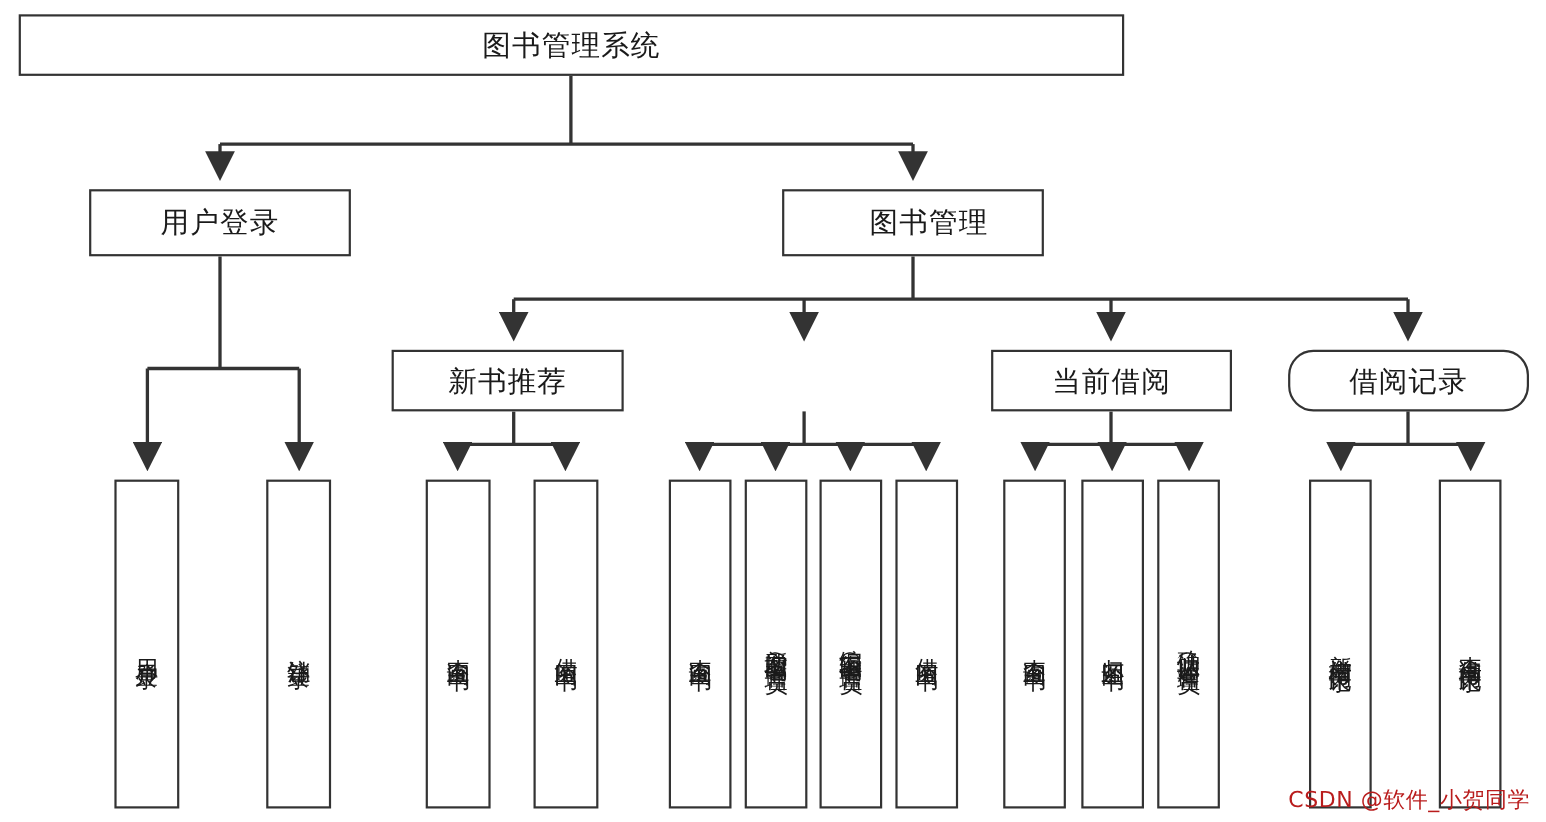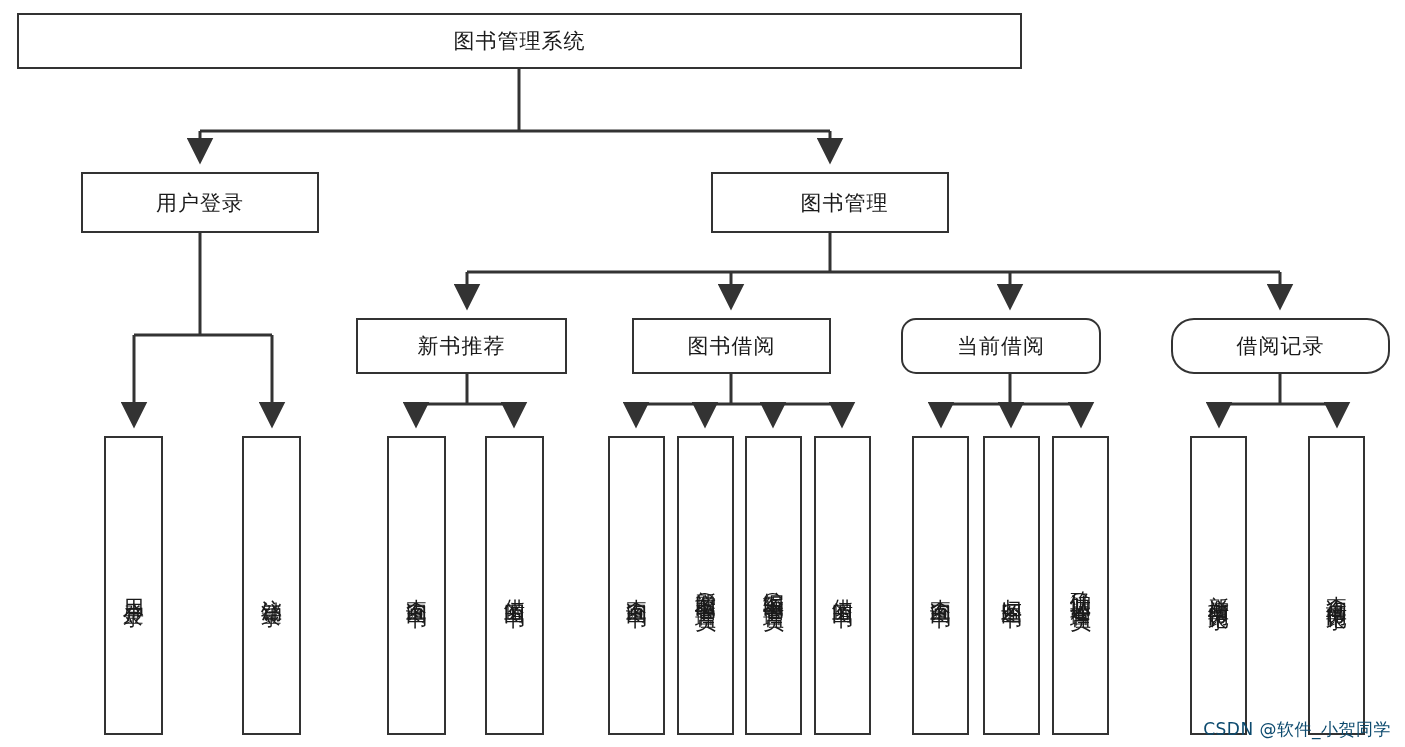--- a/index.html
+++ b/index.html
@@ -17,21 +17,21 @@
     position:absolute;
     box-sizing:border-box;
     background:#ffffff;
     border:2px solid #333333;
     display:flex;
     align-items:center;
     justify-content:center;
     color:#1a1a1a;
   }
   .node.horiz{
-    font-size:21px;
+    font-size:26px;
     letter-spacing:1px;
   }
   .node.vert{
     writing-mode:vertical-rl;
     text-orientation:upright;
     font-size:21px;
     letter-spacing:3px;
     line-height:1.05;
     padding-top:4px;
     white-space:nowrap;
@@ -39,22 +39,22 @@
   .node .lbl{
     display:block;
   }
   svg.edges{
     position:absolute;left:0;top:0;width:1405px;height:747px;
     pointer-events:none;
   }
   .watermark{
     position:absolute;
     right:14px;bottom:6px;
-    font-size:17px;
-    color:#0c4a6e;
+    font-size:20px;
+    color:#b91c1c;
     letter-spacing:0.5px;
     white-space:nowrap;
   }
 </style>
 </head>
 <body>
 
 <div id="diagram">
 
   <svg class="edges" viewBox="0 0 1405 747" xmlns="http://www.w3.org/2000/svg">
@@ -114,24 +114,21 @@
   <div class="node horiz" style="left:81px;top:172px;width:238px;height:61px;">
     <span class="lbl">用户登录</span>
   </div>
   <div class="node horiz" style="left:711px;top:172px;width:238px;height:61px;padding-left:29px;">
     <span class="lbl">图书管理</span>
   </div>
 
   <div class="node horiz" style="left:356px;top:318px;width:211px;height:56px;">
     <span class="lbl">新书推荐</span>
   </div>
-  <div class="node horiz" style="left:632px;top:318px;width:199px;height:56px;">
-    <span class="lbl">图书借阅</span>
-  </div>
-  <div class="node horiz" style="left:901px;top:318px;width:200px;height:56px;border-radius:15px;">
+  <div class="node horiz" style="left:901px;top:318px;width:219px;height:56px;">
     <span class="lbl">当前借阅</span>
   </div>
   <div class="node horiz" style="left:1171px;top:318px;width:219px;height:56px;border-radius:23px;">
     <span class="lbl">借阅记录</span>
   </div>
 
   <div class="node vert" style="left:104px;top:436px;width:59px;height:299px;">
     <span class="lbl">用户登录</span>
   </div>
   <div class="node vert" style="left:242px;top:436px;width:59px;height:299px;">

